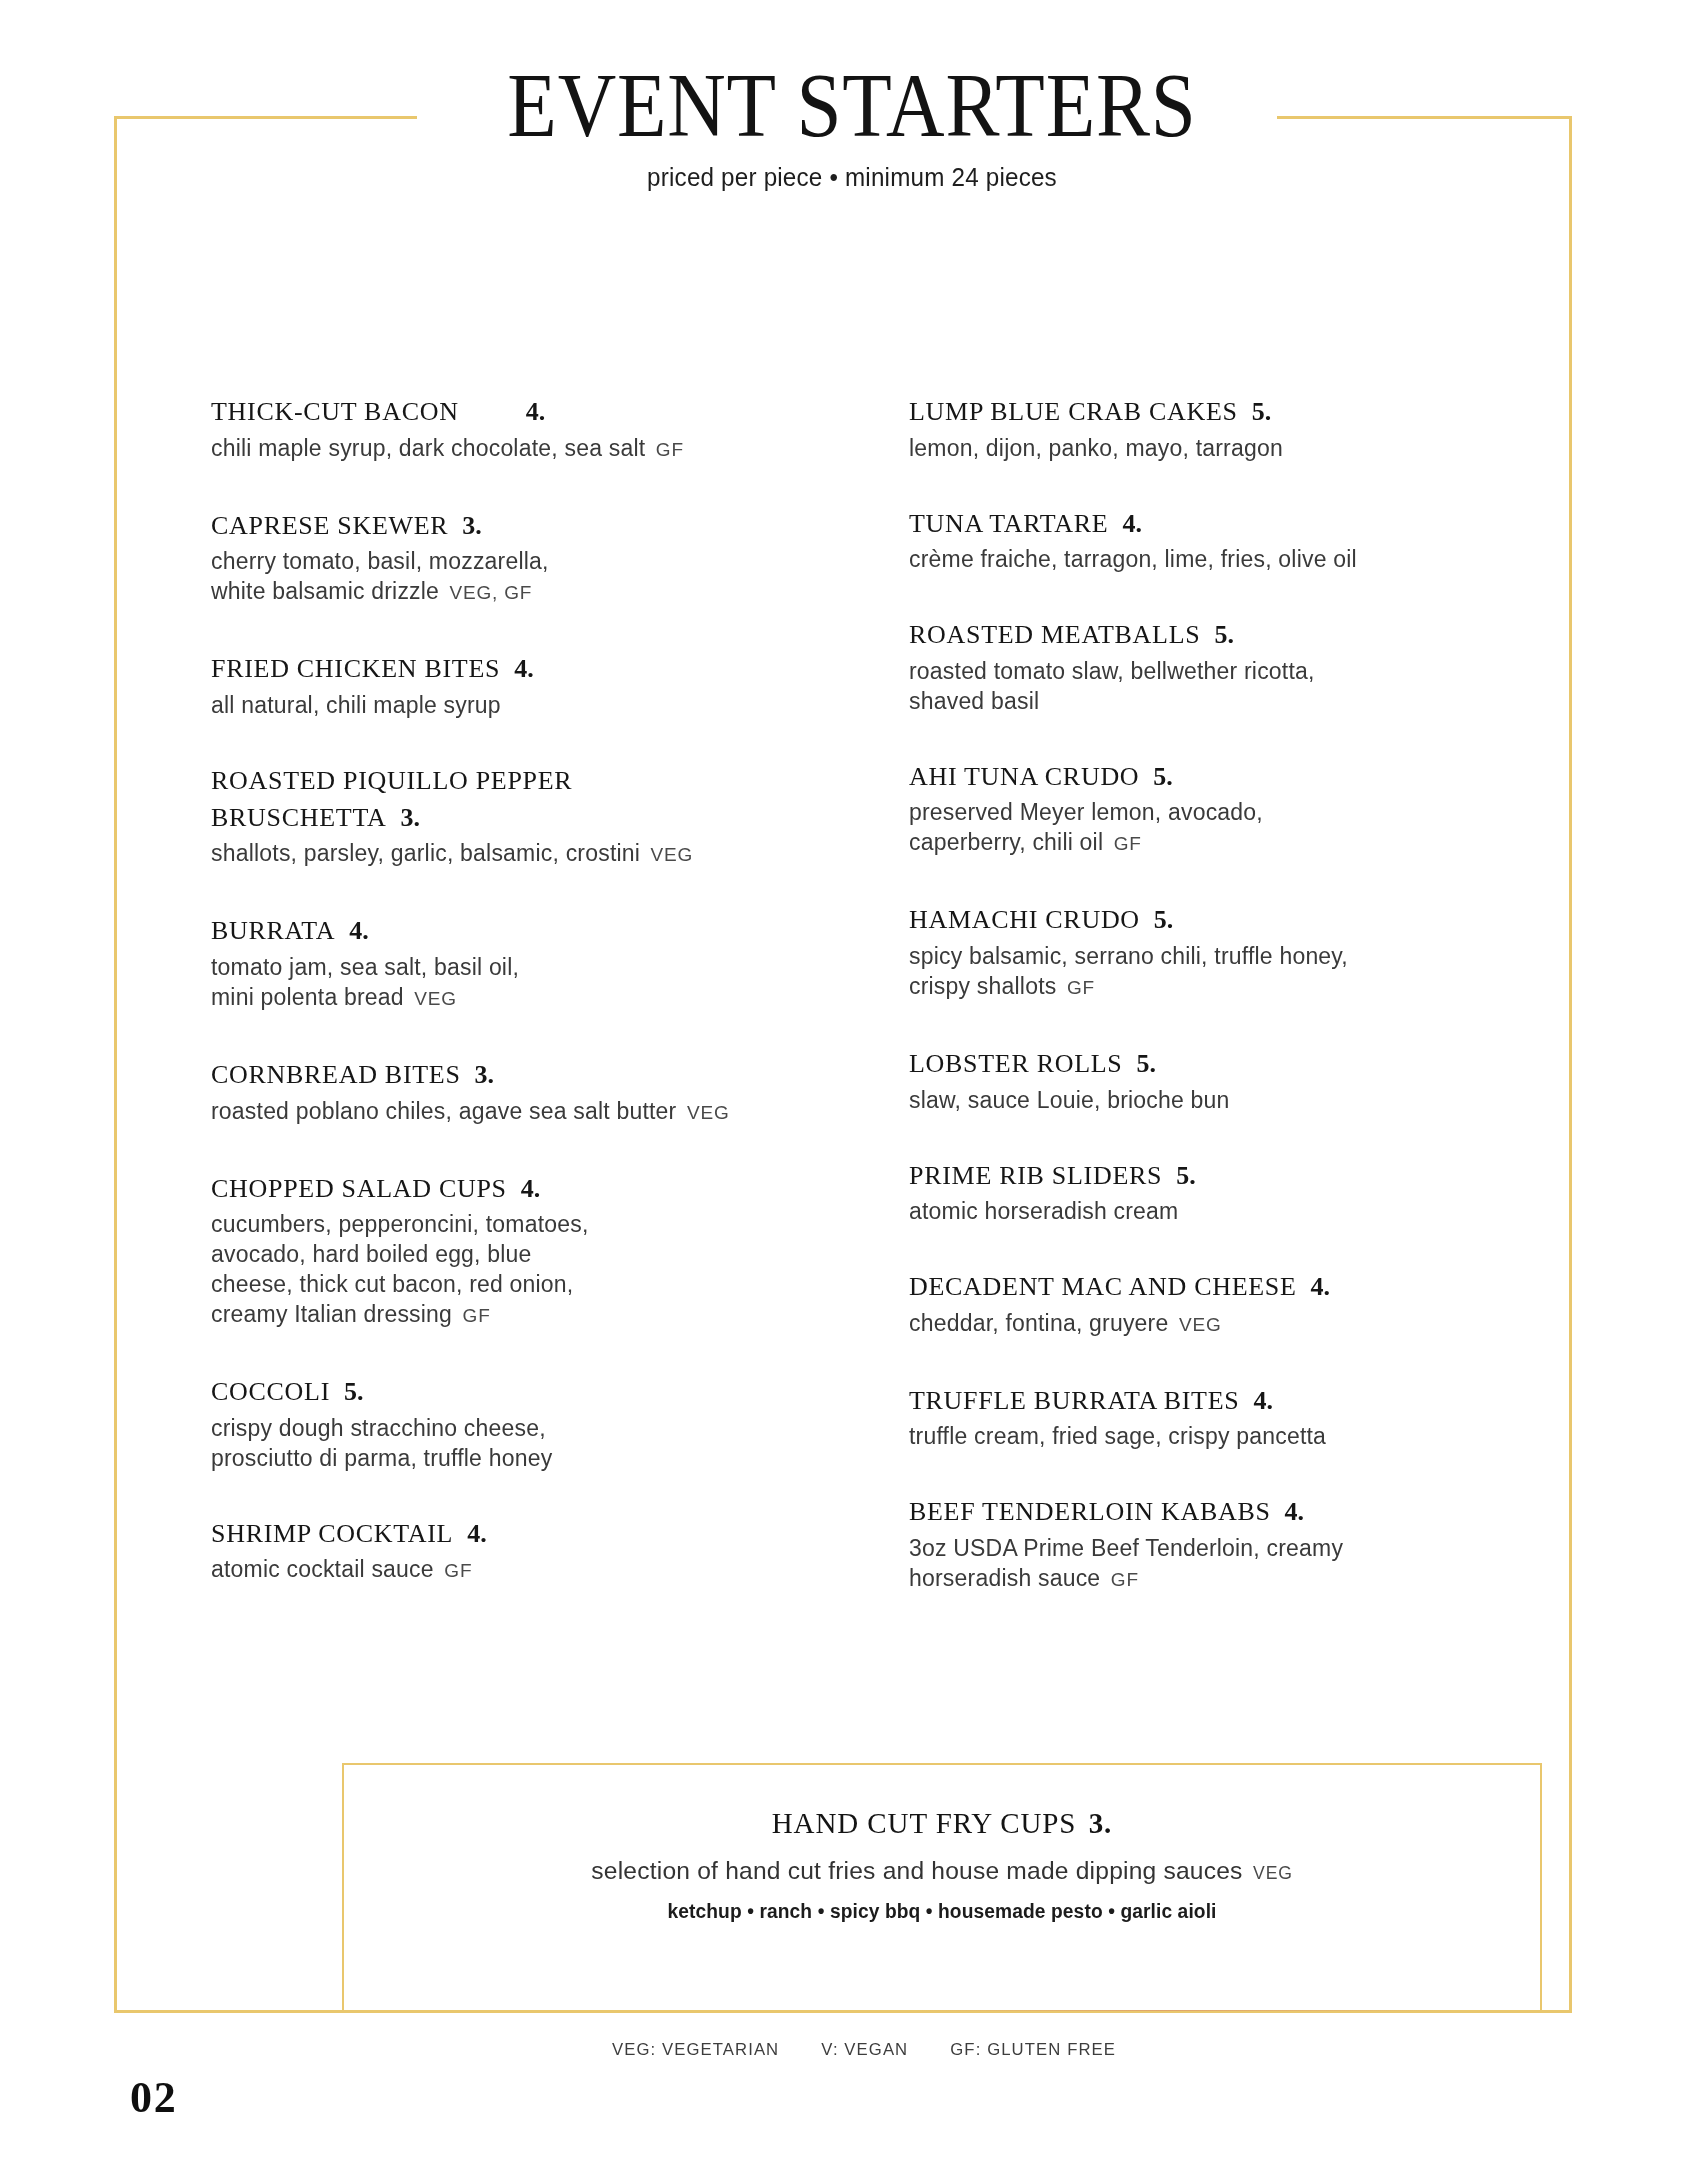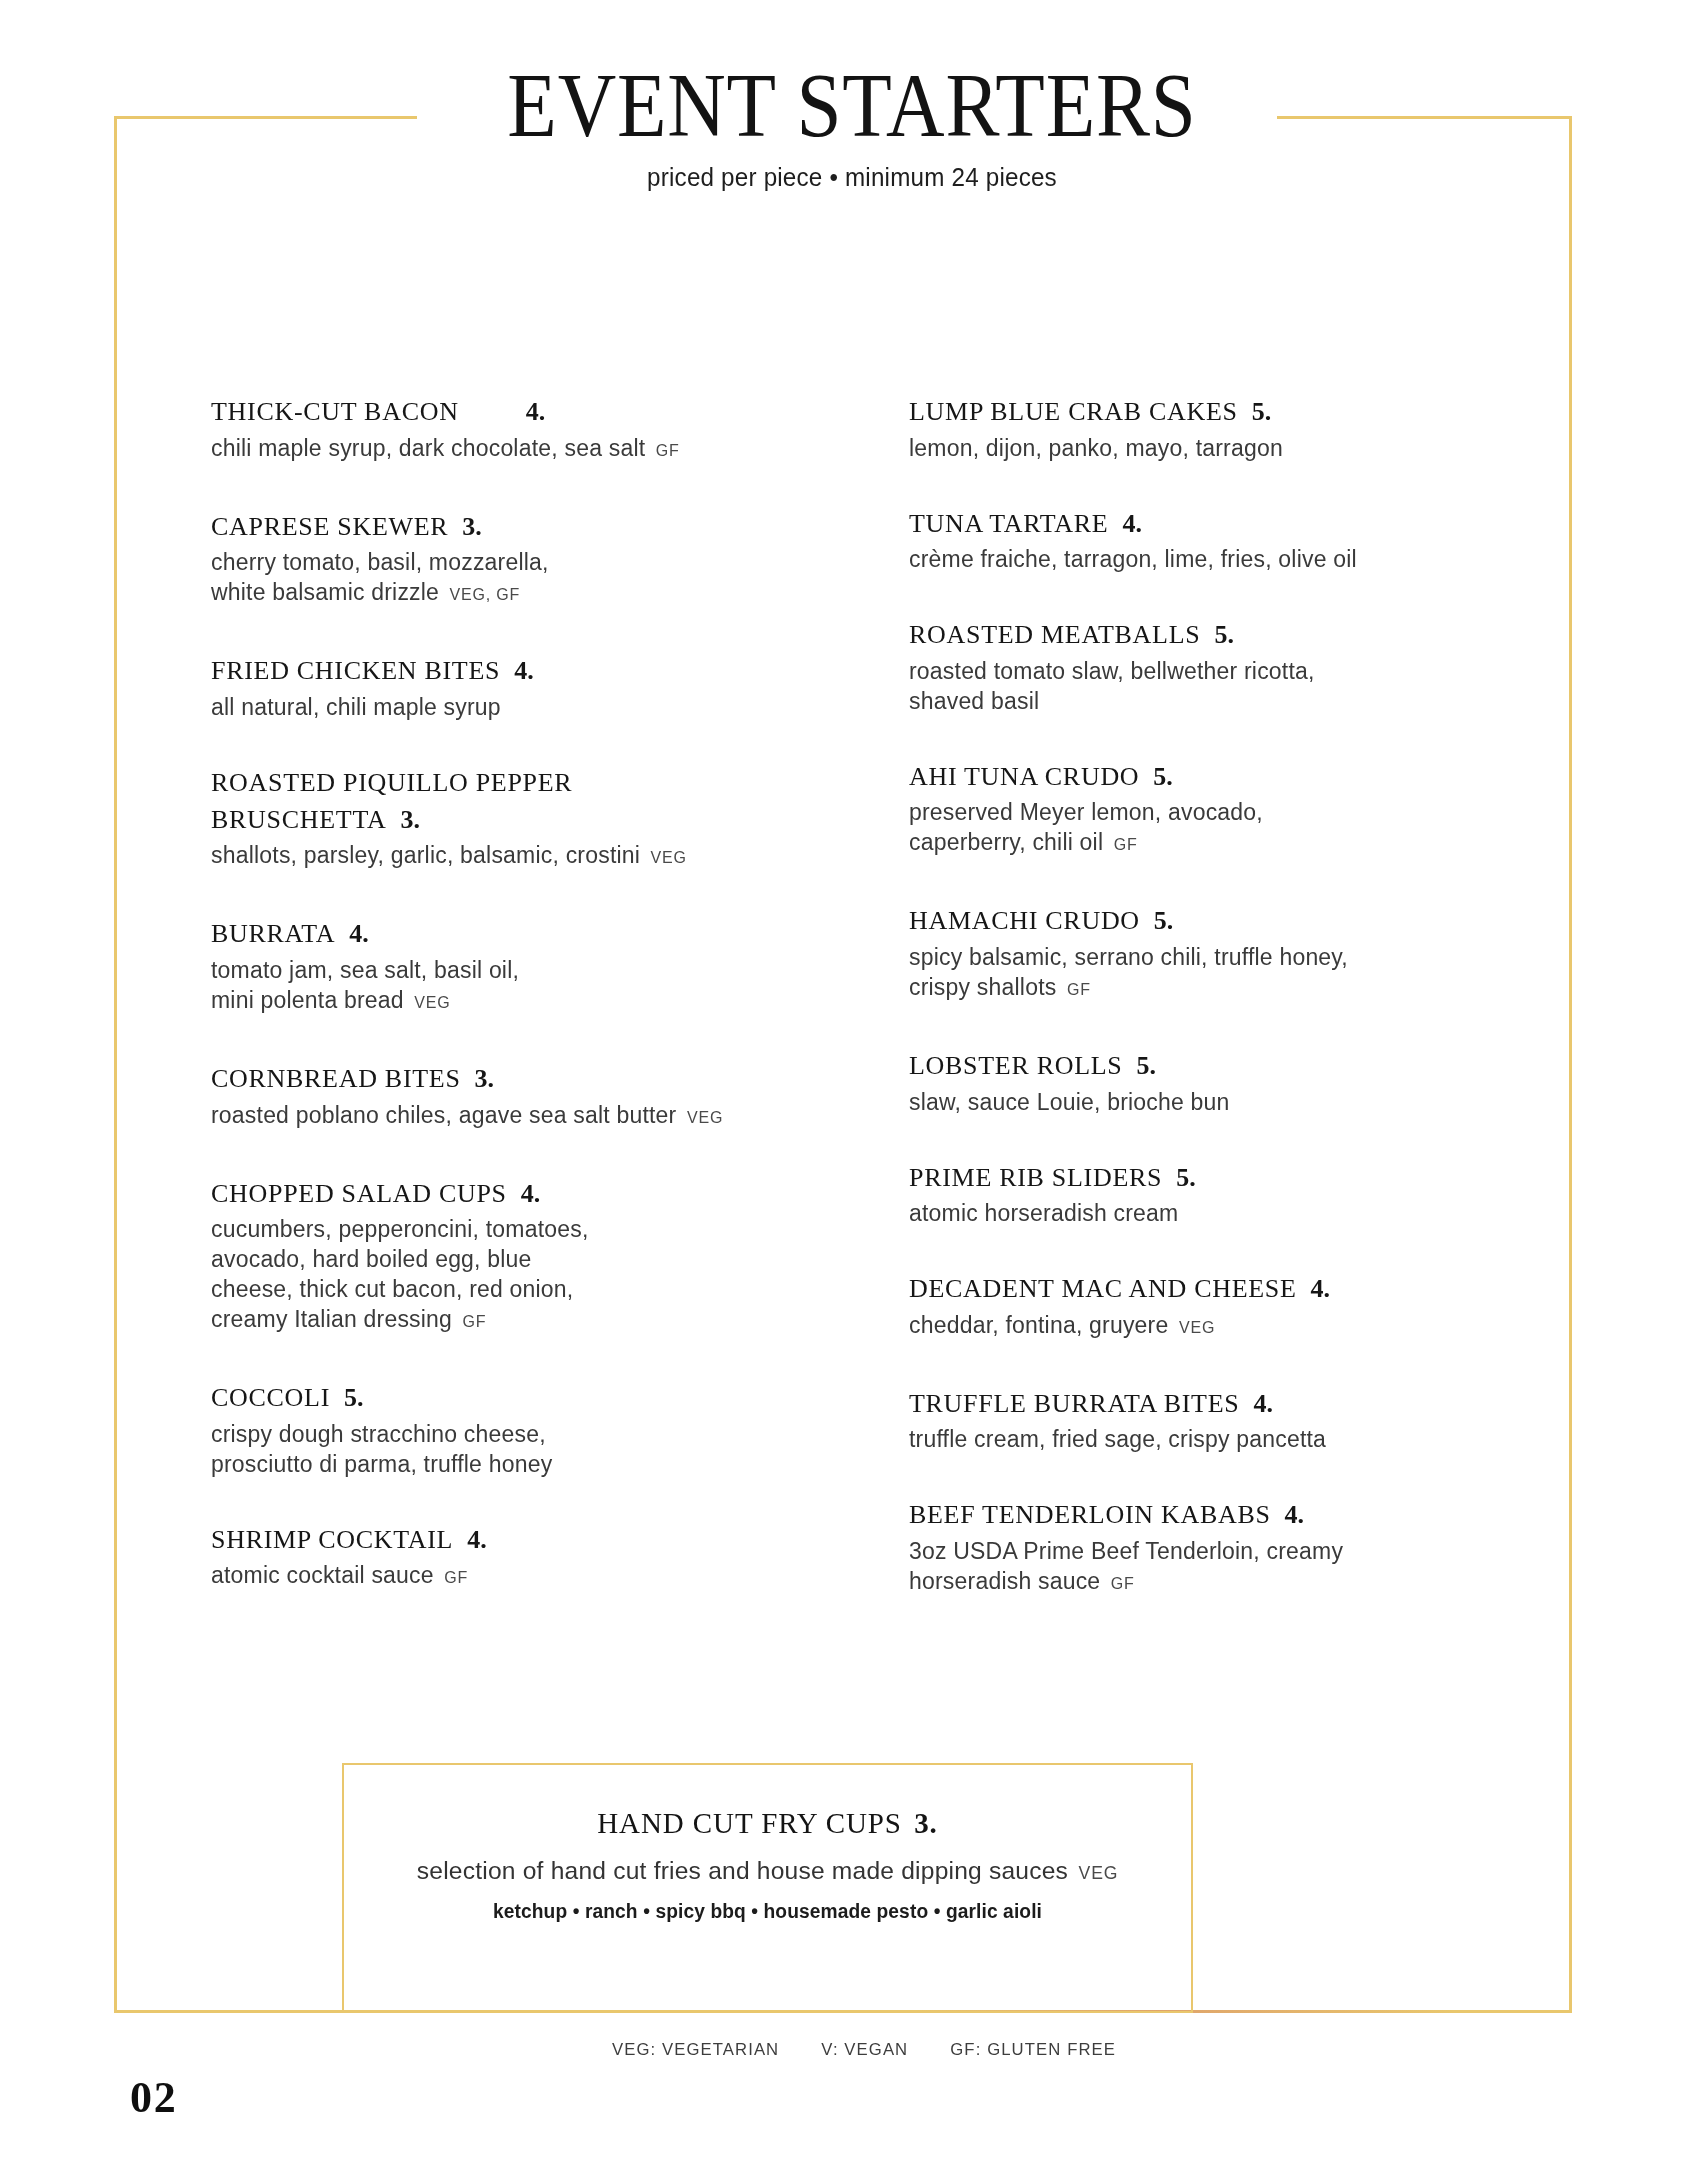--- a/index.html
+++ b/index.html
@@ -51,28 +51,28 @@
   }
   .item-price{font-weight:700;margin-left:14px;letter-spacing:0;}
   .col-left .item:first-child .item-price{margin-left:67px;}
   .item-desc{
     margin-top:2.6px;
     font-size:23px;line-height:30px;
     color:#3a3a3a;letter-spacing:0.2px;
     max-width:562px;
   }
   .diet-tag{
-    font-size:16px;color:#4a4a4a;
+    font-size:19px;color:#4a4a4a;
     letter-spacing:0.8px;margin-left:10.5px;
   }
 
   
   .featured{
     position:absolute;left:342px;top:1763px;
-    width:851px;height:250px;
+    width:1200px;height:250px;
     border:2.6px solid #e9c76d;box-sizing:border-box;
     text-align:center;
   }
   .featured-title{
     margin-top:42px;
     font-family:"Liberation Serif", serif;
     font-size:29px;letter-spacing:0.9px;color:#141414;
   }
   .featured-price{font-weight:700;margin-left:12.3px;}
   .featured-desc{margin-top:16.7px;font-size:24.6px;color:#333333;letter-spacing:0.2px;}

